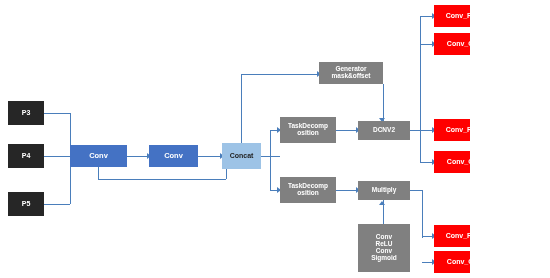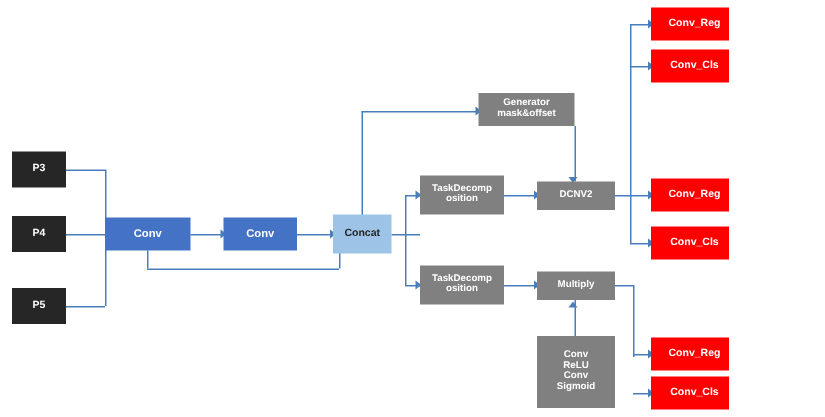--- a/index.html
+++ b/index.html
@@ -7,21 +7,20 @@
     padding: 0;
     background: #ffffff;
   }
   #canvas {
     position: relative;
     width: 470px;
     height: 278px;
     background: #ffffff;
     font-family: "Liberation Sans", sans-serif;
     overflow: hidden;
-    padding-left: 16px;
   }
   .node {
     position: absolute;
     box-sizing: border-box;
     display: flex;
     align-items: center;
     justify-content: center;
     text-align: center;
     color: #ffffff;
     font-weight: bold;

